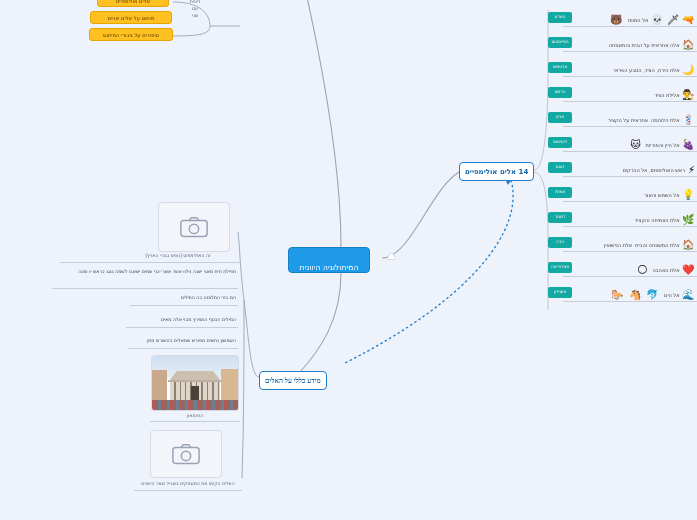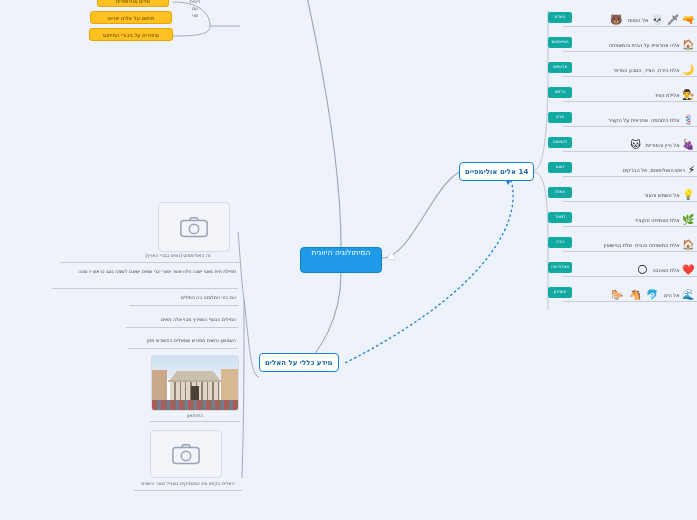--- a/index.html
+++ b/index.html
@@ -14,28 +14,28 @@
     position: relative;
     width: 697px; height: 520px;
     background: #eef2fb;
     overflow: hidden;
   }
   #edges { position: absolute; left: 0; top: 0; width: 697px; height: 520px; pointer-events: none; }
 
   
   .center-node {
     position: absolute;
-    left: 300px; top: 247px;
+    left: 288px; top: 247px;
     width: 82px; height: 26px;
     background: #1e9ae8;
     border: 1px solid #1680c4;
     border-radius: 4px;
     color: #ffffff;
     font-size: 7.5px;
-    display: flex; align-items: flex-start; justify-content: center;
+    display: flex; align-items: flex-end; justify-content: center;
     direction: rtl;
     white-space: nowrap;
     letter-spacing: .1px;
   }
   .center-cloud {
     position: absolute;
     left: 386px; top: 253px;
     width: 12px; height: 10px;
   }
 
@@ -47,21 +47,21 @@
     border-radius: 4px;
     color: #1565a8;
     font-size: 7px;
     font-weight: bold;
     display: flex; align-items: center; justify-content: center;
     direction: rtl;
     white-space: nowrap;
     padding: 0 5px;
   }
   #node-olympians { left: 459px; top: 162px; height: 19px; }
-  #node-general   { left: 259px; top: 353px; height: 19px; }
+  #node-general   { left: 259px; top: 371px; height: 19px; font-family: Liberation Serif, serif; }
 
   
   .yellow-node {
     position: absolute;
     background: #ffc022;
     border: 1px solid #e8a400;
     border-radius: 3px;
     color: #4a3500;
     font-size: 5.2px;
     display: flex; align-items: center; justify-content: center;

